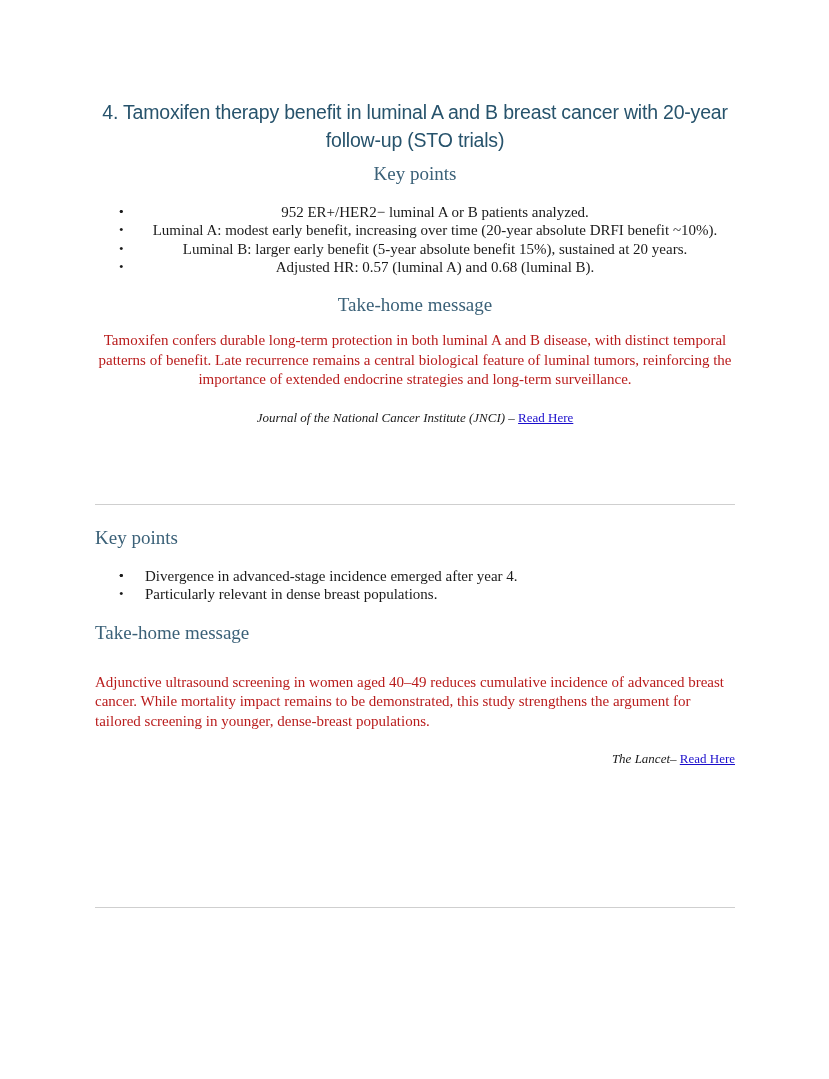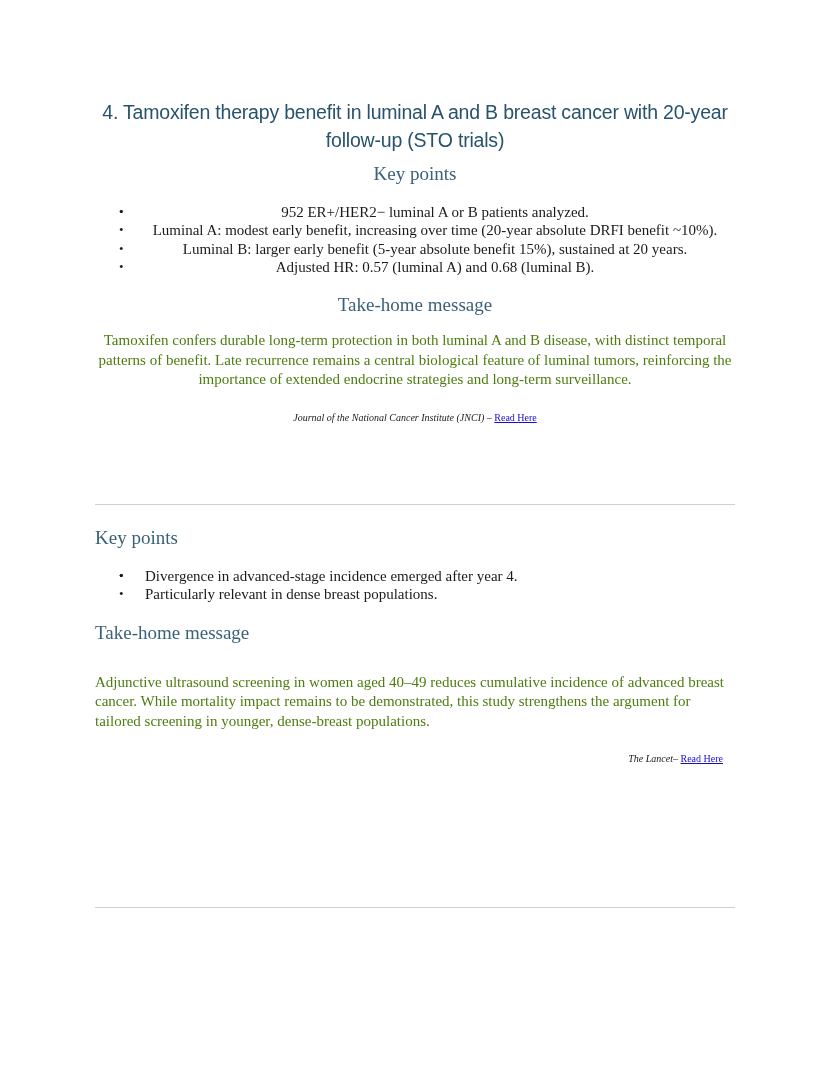--- a/index.html
+++ b/index.html
@@ -58,29 +58,29 @@
     ul.points li .bullet {
       position: absolute;
       left: 24px;
       top: 0;
       font-size: 13px;
     }
     .body-text {
       font-family: "Liberation Serif", "DejaVu Serif", serif;
       font-size: 15px;
       line-height: 19.5px;
-      color: #4d7c0f;
+      color: #b91c1c;
       margin: 0;
     }
     .source {
       font-family: "Liberation Serif", "DejaVu Serif", serif;
-      font-size: 10px;
+      font-size: 13px;
       line-height: 19px;
       color: #1a1a1a;
-      margin: 12px;
+      margin: 0;
     }
     .source .journal {
       font-style: italic;
     }
     .source a {
       color: #1a0dcc;
       text-decoration: underline;
       cursor: pointer;
     }
     .divider {

